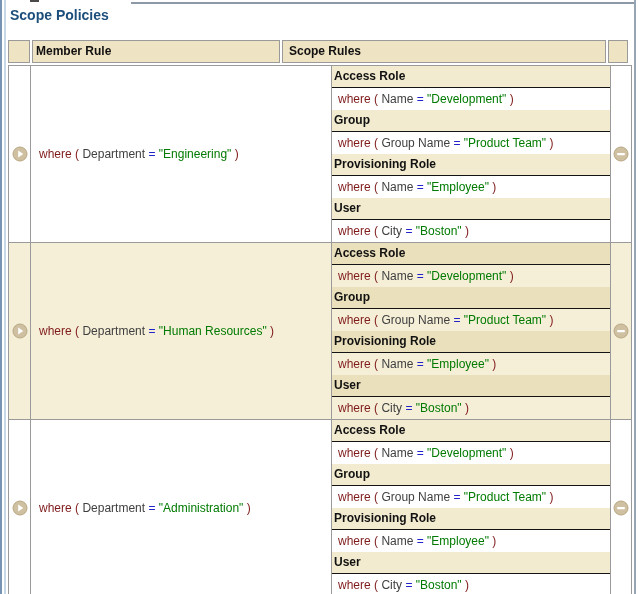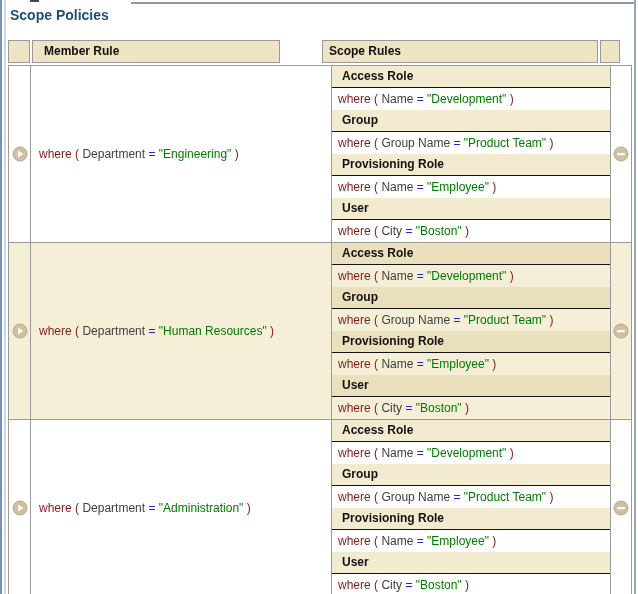--- a/index.html
+++ b/index.html
@@ -23,37 +23,37 @@
   .policies-table { position:absolute; left:8px; top:40px; width:624px; }
 
   
   .thead { display:flex; gap:2px; }
   .th {
     height:23px; line-height:21px; background:var(--header_bg, #eee3c2);
     border:1px solid #9a9a9a; font-size:12px; font-weight:bold; color:#111;
     overflow:hidden; white-space:nowrap;
   }
   .th-expand { width:22px; }
-  .th-member { width:248px; padding-left:11px; }
-  .th-scope  { width:276px; padding-left:6px;margin-left:40px; }
+  .th-member { width:248px; padding-left:3px; }
+  .th-scope  { width:324px; padding-left:6px; }
   .th-action { width:20px; }
 
   
   .tbody { margin-top:2px; border:1px solid #9a9a9a; width:624px; }
   .policy-row { display:flex; background:#fff; }
   .policy-row + .policy-row { border-top:1px solid #9a9a9a; }
   .policy-row.alt { background:var(--row_alt_bg, #f5efd8); }
 
   .cell-expand { width:22px;  border-right:1px solid #9a9a9a; display:flex; align-items:center; justify-content:center; }
   .cell-member { width:301px; border-right:1px solid #9a9a9a; display:flex; align-items:center; padding-left:8px; }
   .cell-scope  { width:279px; border-right:1px solid #9a9a9a; }
   .cell-minus  { width:20px;  display:flex; align-items:center; justify-content:center; }
 
   .scope-cat {
-    height:22px; line-height:21px; padding-left:10px;
+    height:22px; line-height:21px; padding-left:2px;
     font-size:12px; font-weight:bold; color:#111;
     background:#f2ebd0; border-bottom:1px solid #141414;
     white-space:nowrap; overflow:hidden;
   }
   .policy-row.alt .scope-cat { background:#ebe0bc; }
   .scope-where { height:22px; line-height:22px; padding-left:6px; font-size:12px; white-space:nowrap; overflow:hidden; }
 
   .clause { font-size:12px; white-space:nowrap; }
   .kw  { color:var(--keyword,  #7f1a1a); }
   .fld { color:#404040; }

